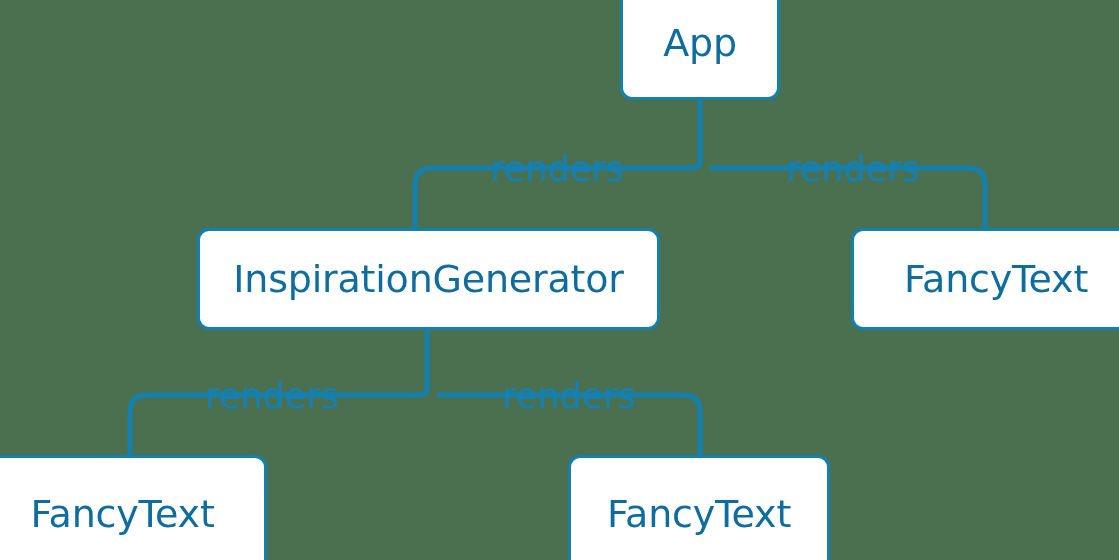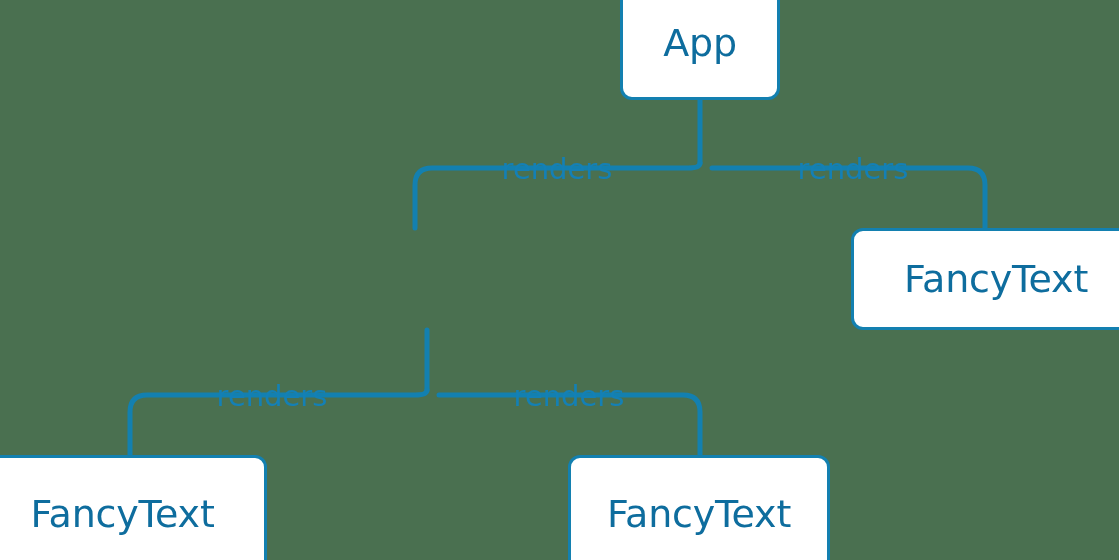--- a/index.html
+++ b/index.html
@@ -40,21 +40,21 @@
   }
   .node-app       { left: 620px;  top: -14px;  width: 160px; height: 114px; }
   .node-inspgen   { left: 197px;  top: 228px;  width: 463px; height: 102px; }
   .node-fancy-r   { left: 851px;  top: 228px;  width: 290px; height: 102px; }
   .node-fancy-bl  { left: -22px;  top: 455px;  width: 289px; height: 118px; }
   .node-copyright { left: 568px;  top: 455px;  width: 262px; height: 118px; }
 
   .edge-label {
     position: absolute;
     color: #1480b5;
-    font-size: 29px;
+    font-size: 35px;
     font-weight: 400;
     letter-spacing: 0px;
     white-space: nowrap;
     transform: translate(-50%, -50%);
   }
   .lbl-r1 { left: 557px; top: 169px; }
   .lbl-r2 { left: 853px; top: 169px; }
   .lbl-r3 { left: 272px; top: 396px; }
   .lbl-r4 { left: 569px; top: 396px; }
 </style>
@@ -75,20 +75,23 @@
 
       <path d="M 130 455 L 130 412 Q 130 395 147 395 L 415 395 Q 427 395 427 390"></path>
       <path d="M 439 395 L 683 395 Q 700 395 700 412 L 700 455"></path>
     </g>
   </svg>
 
   <div class="node node-app">
     <span>App</span>
   </div>
 
+  <div class="node node-inspgen">
+    <span>InspirationGenerator</span>
+  </div>
 
   <div class="node node-fancy-r">
     <span>FancyText</span>
   </div>
 
   <div class="node node-fancy-bl">
     <span>FancyText</span>
   </div>
 
   <div class="node node-copyright">

